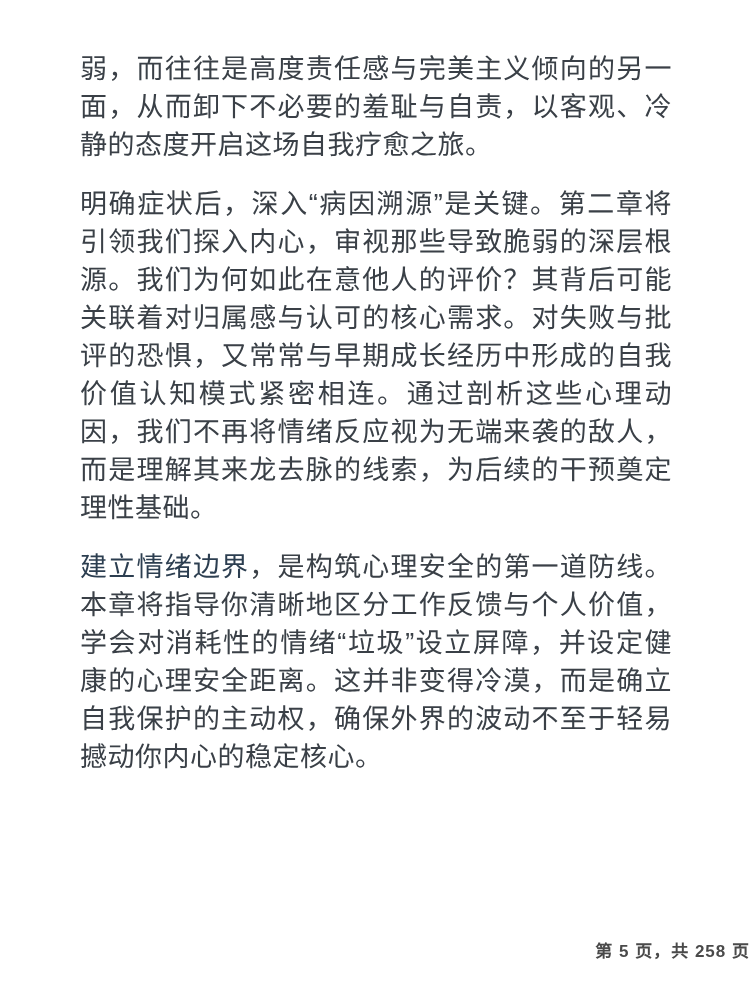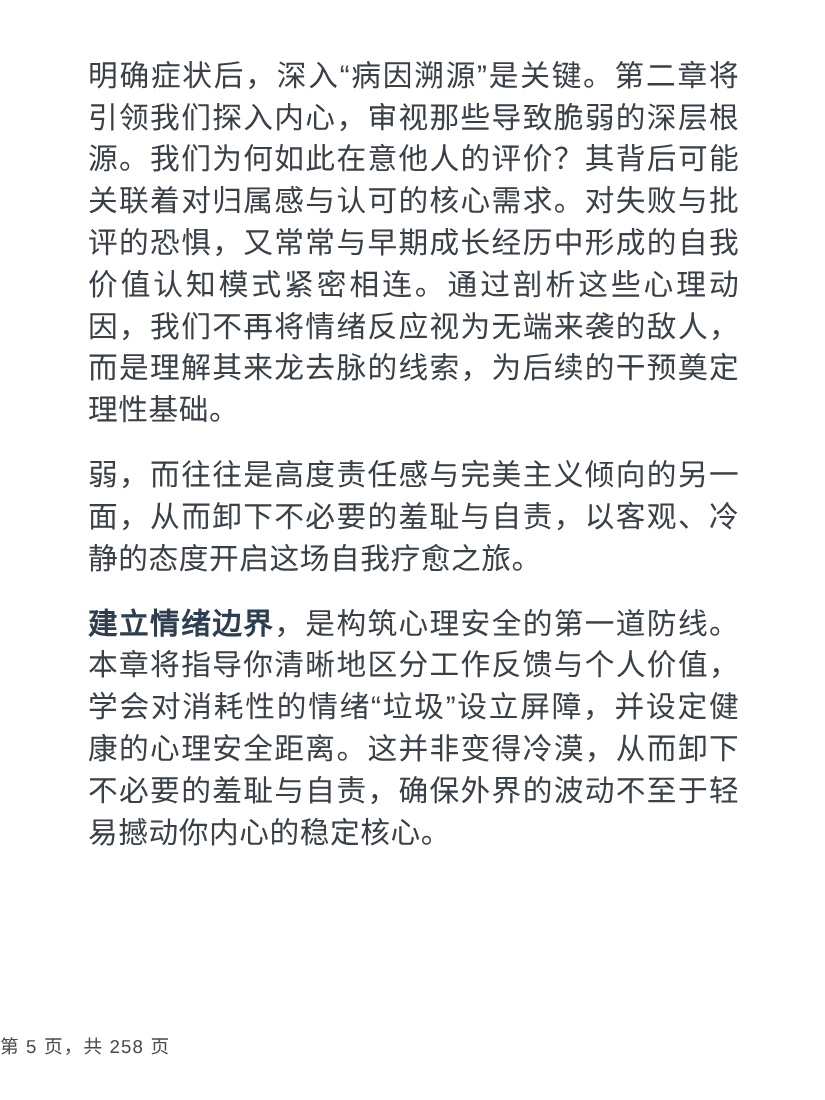--- a/index.html
+++ b/index.html
@@ -31,38 +31,39 @@
     margin:0 0 21px 0;
     font-size:27px;
     line-height:38px;
     color:var(--body-text);
     text-align:justify;
     letter-spacing:0.5px;
     word-break:break-all;
   }
   .content p strong.lead{
     color:var(--emphasis-text);
-    font-weight:bold;
+    font-weight:normal;
   }
   .footer{
     position:absolute;
     left:0;
     top:941px;
     width:100%;
-    text-align:left;
+    text-align:right;
     font-size:17px;
     line-height:22px;
     color:var(--footer-text);
     letter-spacing:1px;
+    font-weight:bold;
   }
 </style>
 </head>
 <body>
 
 <div class="page">
   <div class="content">
+    <p>弱，而往往是高度责任感与完美主义倾向的另一面，从而卸下不必要的羞耻与自责，以客观、冷静的态度开启这场自我疗愈之旅。</p>
     <p>明确症状后，深入“病因溯源”是关键。第二章将引领我们探入内心，审视那些导致脆弱的深层根源。我们为何如此在意他人的评价？其背后可能关联着对归属感与认可的核心需求。对失败与批评的恐惧，又常常与早期成长经历中形成的自我价值认知模式紧密相连。通过剖析这些心理动因，我们不再将情绪反应视为无端来袭的敌人，而是理解其来龙去脉的线索，为后续的干预奠定理性基础。</p>
-    <p>弱，而往往是高度责任感与完美主义倾向的另一面，从而卸下不必要的羞耻与自责，以客观、冷静的态度开启这场自我疗愈之旅。</p>
-    <p><strong class="lead">建立情绪边界</strong><span>，是构筑心理安全的第一道防线。本章将指导你清晰地区分工作反馈与个人价值，学会对消耗性的情绪“垃圾”设立屏障，并设定健康的心理安全距离。这并非变得冷漠，从而卸下不必要的羞耻与自责，确保外界的波动不至于轻易撼动你内心的稳定核心。</span></p>
+    <p><strong class="lead">建立情绪边界</strong><span>，是构筑心理安全的第一道防线。本章将指导你清晰地区分工作反馈与个人价值，学会对消耗性的情绪“垃圾”设立屏障，并设定健康的心理安全距离。这并非变得冷漠，而是确立自我保护的主动权，确保外界的波动不至于轻易撼动你内心的稳定核心。</span></p>
   </div>
 
   <div class="footer">第 5 页，共 258 页</div>
 </div>
 
 </body></html>

